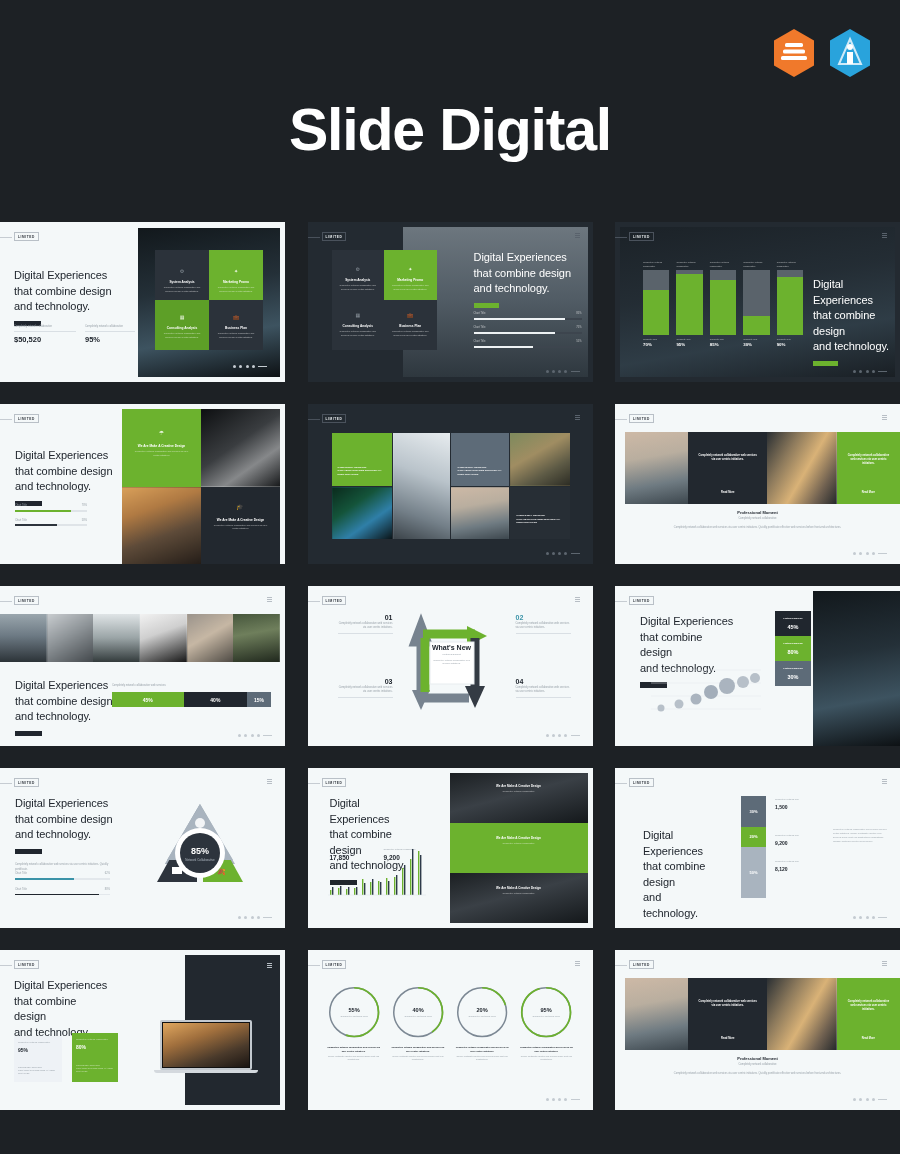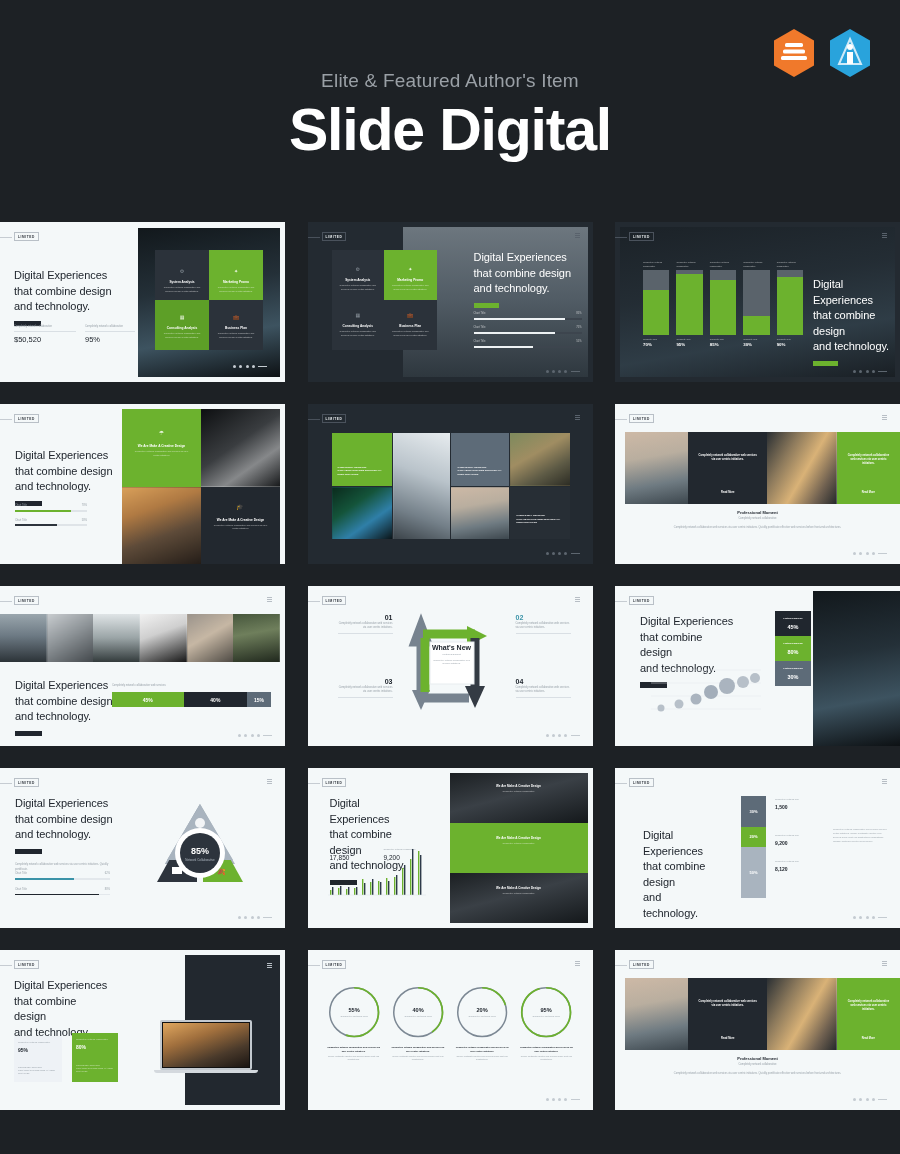--- a/index.html
+++ b/index.html
@@ -54,21 +54,21 @@
   .slide.dark .dots b { background: #5d666f; }
   .dots .line { width: 9px; height: .7px; background: #c4cbd1; }
   .slide.dark .dots .line { background:#5d666f; }
 
   .headline { font-size: 11px; line-height: 1.42; font-weight: normal; color: #20262e; letter-spacing: -.05px; }
   .slide.dark .headline, .headline.light { color: #ffffff; }
   .btn-dark { width: 27px; height: 5.4px; background: #20262e; margin-top: 6px; }
   .btn-green { width: 25px; height: 5.2px; background: #6cb22e; margin-top: 6px; }
   .tiny { font-size: 2.6px; color: #97a0a8; line-height: 1.6; }
   .tiny.w { color: rgba(255,255,255,.62); }
-  .stat { font-size: 7.5px; font-weight: normal; color: #20262e; }
+  .stat { font-size: 7.5px; font-weight: bold; color: #20262e; }
   .rule { height: .6px; background: #d9dfe4; }
 
   
   .ph { background-size: cover; background-position: center; }
   .ph-bridge { background-image: linear-gradient(170deg,#cdb9a6 0%,#b9ae9f 35%,#6f7b82 70%,#3c464d 100%); }
   .ph-car { background-image: linear-gradient(120deg,#2a2f33 0%,#8d7a5c 30%,#d9b277 55%,#6f6050 80%,#24282b 100%); }
   .ph-woman { background-image: linear-gradient(145deg,#0d0f11 0%,#3a3d40 45%,#86888a 70%,#16181a 100%); }
   .ph-sunset { background-image: linear-gradient(160deg,#d9a05a 0%,#b07a43 30%,#5e4b39 60%,#241d18 100%); }
   .ph-city { background-image: linear-gradient(180deg,#9aa6ad 0%,#6d7a84 45%,#2c3338 100%); }
   .ph-tower { background-image: linear-gradient(200deg,#e7ecef 0%,#b9c3ca 40%,#737f88 75%,#3b4349 100%); }
@@ -105,21 +105,20 @@
       </div>
       <div class="badge">
         <svg class="hex" viewBox="0 0 44 50">
           <polygon points="22,1 42,12.5 42,37.5 22,49 2,37.5 2,12.5" fill="#29a3dc"></polygon>
           <path d="M22 11 L33 36 L11 36 Z" fill="none" stroke="#cfeaf8" stroke-width="2"></path>
           <circle cx="22" cy="19" r="3" fill="#fff"></circle>
           <rect x="19" y="24" width="6" height="12" fill="#fff"></rect>
         </svg>
       </div>
     </div>
-    <div class="subtitle">Elite &amp; Featured Author's Item</div>
     <div class="title">Slide Digital</div>
   </div>
 
   <div class="grid">
 
     <div class="slide">
       <div class="logo-rule"></div>
       <div class="logo">LIMITED</div>
       <div style="position:absolute;left:14px;top:46px;width:105px;">
         <div class="headline">Digital Experiences</div>

